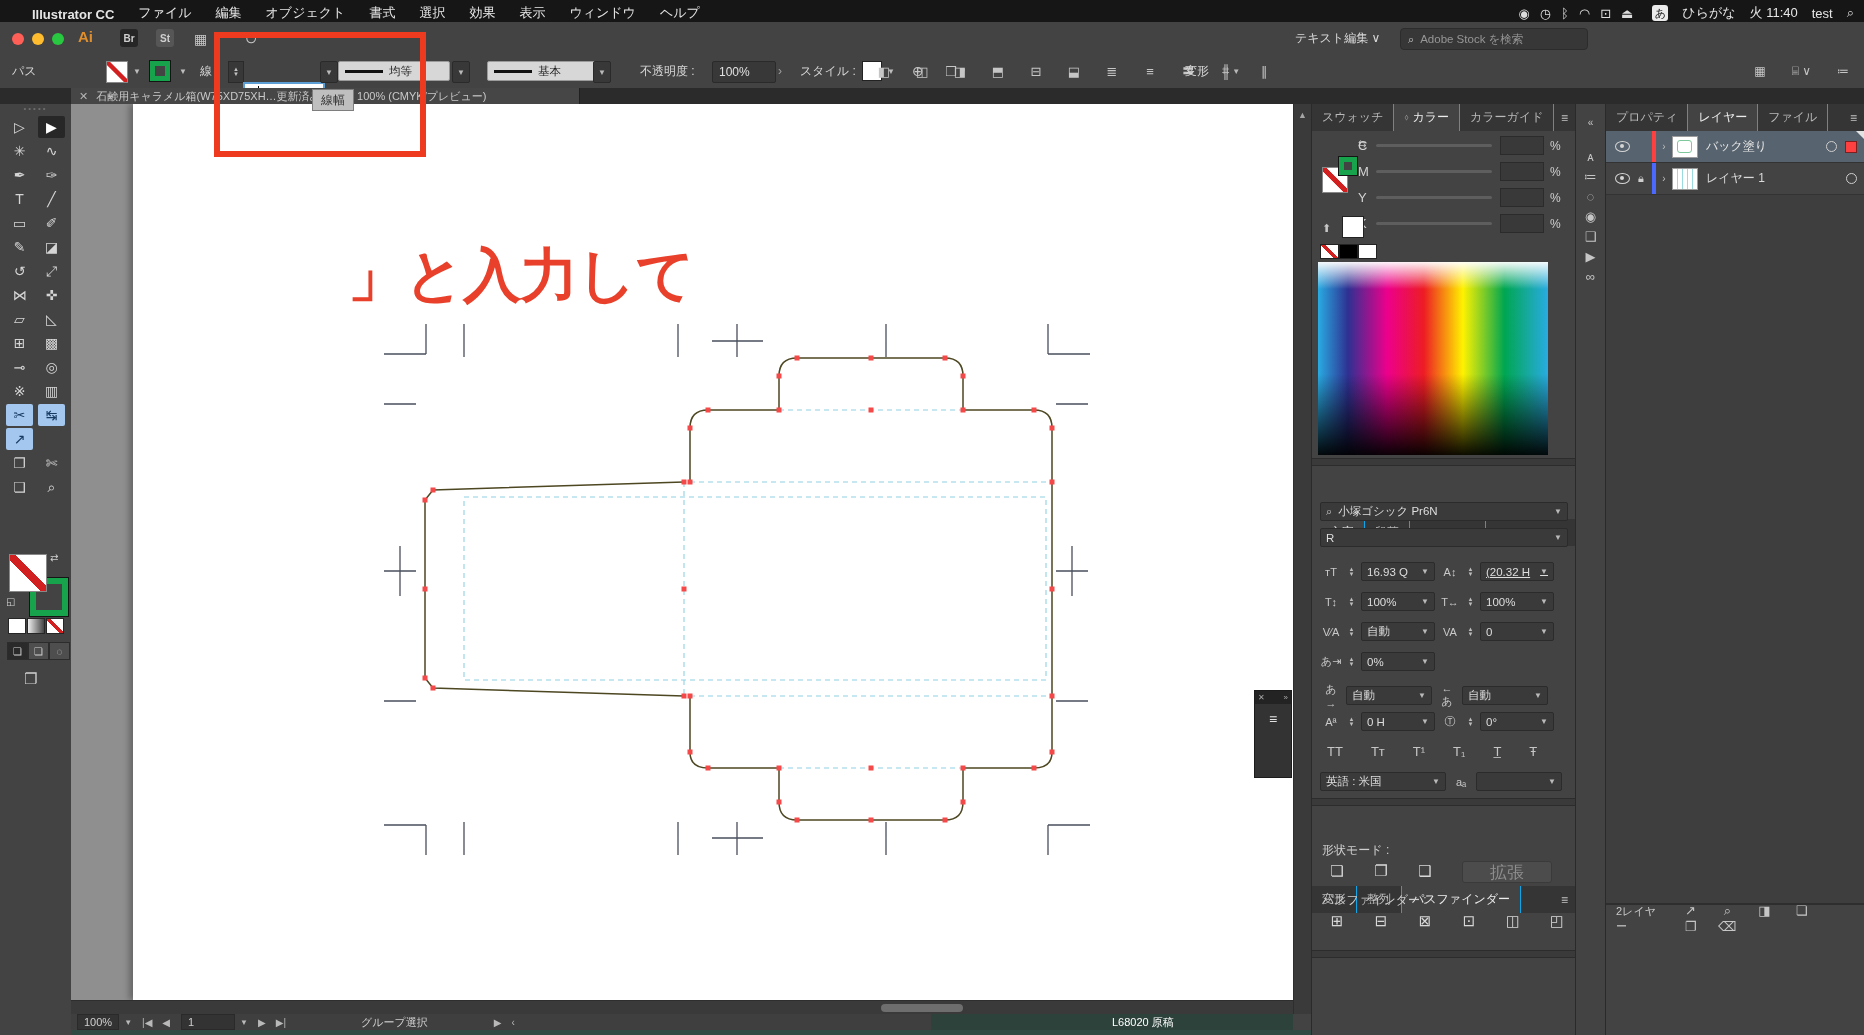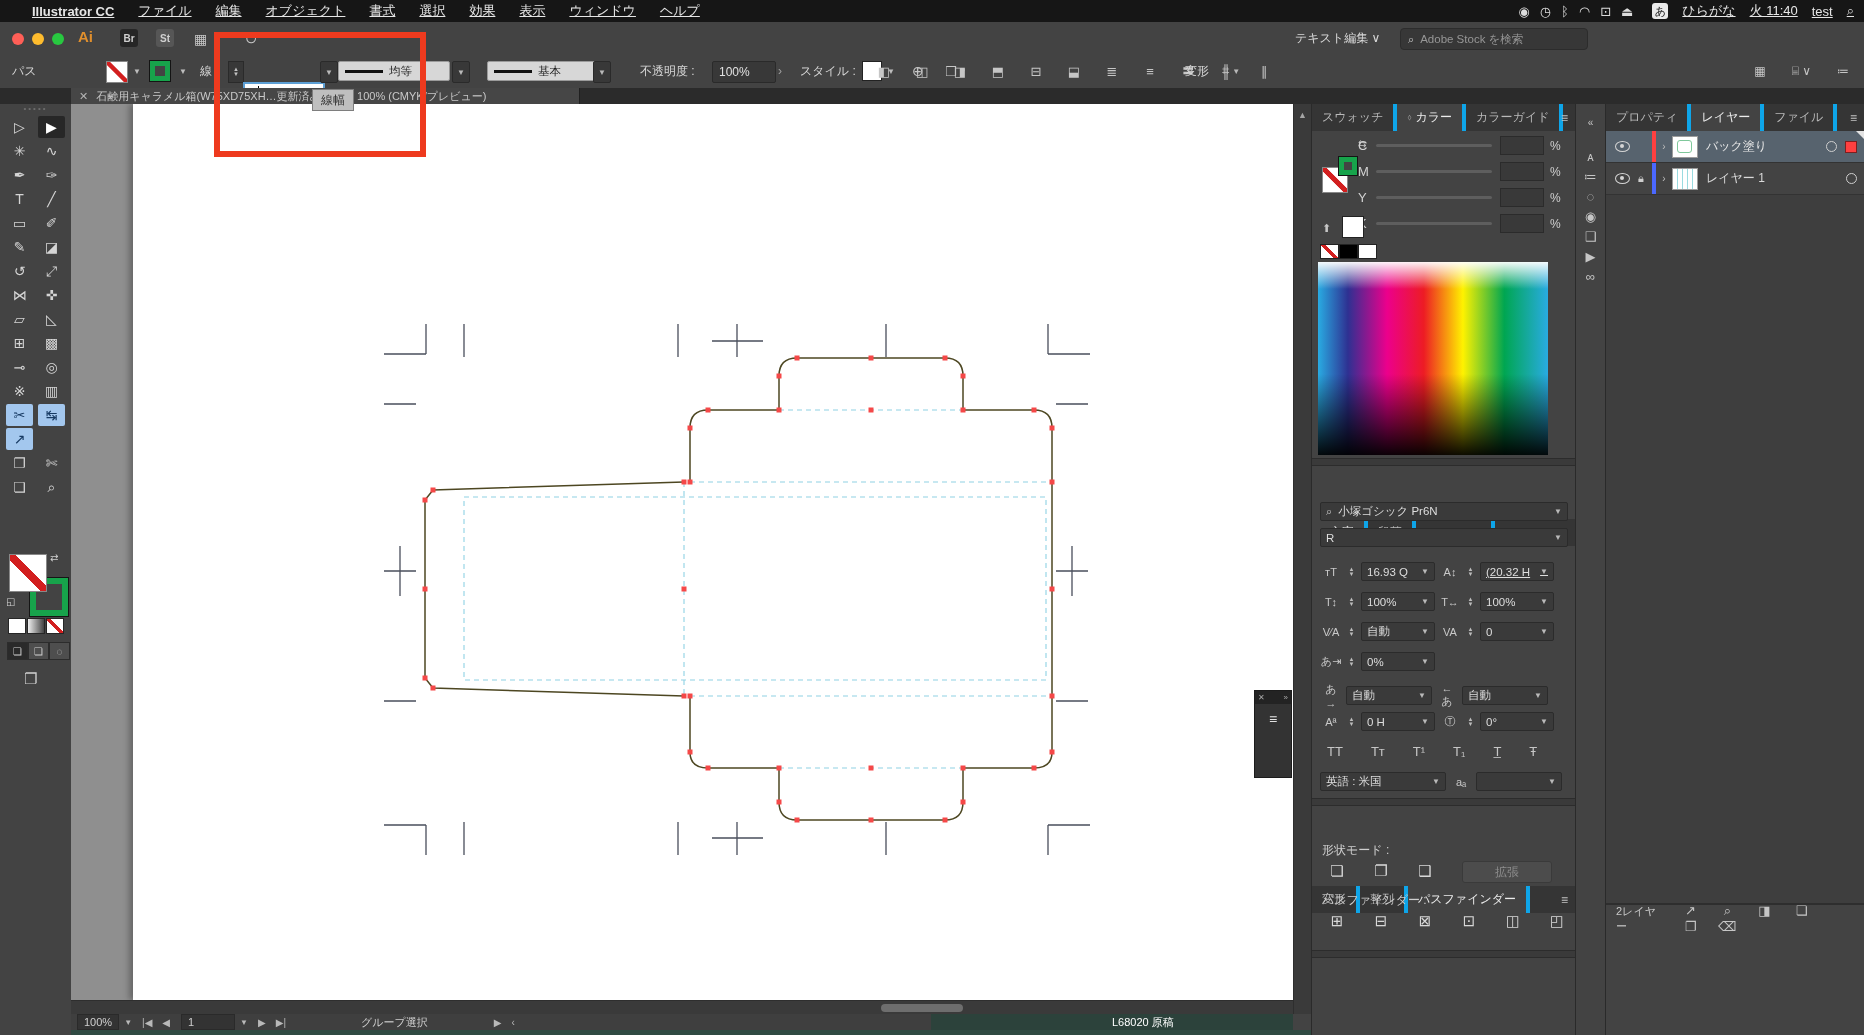--- a/index.html
+++ b/index.html
@@ -3,21 +3,21 @@
 <meta charset="utf-8">
 <style>
   html,body{margin:0;padding:0;background:#222;}
   .screen{position:relative;width:1864px;height:1035px;background:#434343;
     font-family:"Liberation Sans","DejaVu Sans",sans-serif;color:#d6d6d6;overflow:hidden;font-size:12px;}
   .abs{position:absolute;}
   .icon{display:inline-flex;align-items:center;justify-content:center;color:#c6c6c6;}
 
   
   .menubar{position:absolute;left:0;top:0;width:1864px;height:22px;background:#161616;
-    display:flex;align-items:center;color:#e6e6e6;font-size:13px;text-decoration:underline;}
+    display:flex;align-items:flex-end;color:#e6e6e6;font-size:13px;}
   .menubar .apple{margin:0 18px 0 14px;font-size:14px;}
   .menubar .appname{font-weight:bold;margin-right:24px;}
   .menubar .mitem{margin-right:24px;}
   .menubar .mb-right{margin-left:auto;display:flex;align-items:center;gap:14px;padding-right:10px;}
   .menubar .mb-right .icon{font-size:13px;color:#dcdcdc;}
   .ime-badge{width:16px;height:16px;background:#eaeaea;color:#111;border-radius:3px;
     display:inline-flex;align-items:center;justify-content:center;font-size:11px;}
 
   
   .titlebar{position:absolute;left:0;top:22px;width:1864px;height:33px;background:#434343;border-bottom:1px solid #383838;}
@@ -108,21 +108,21 @@
   .sb-bgwin{position:absolute;left:1041px;top:1px;color:#fff;font-size:11px;}
   .bottom-strip{position:absolute;left:71px;top:1030px;width:1240px;height:5px;background:#2f4a42;border-bottom:2px solid #4f86c6;}
 
   
   .panel-col{position:absolute;left:1311px;top:104px;width:264px;height:931px;background:#434343;border-left:1px solid #2a2a2a;}
   .icon-strip{position:absolute;left:1575px;top:104px;width:30px;height:931px;background:#434343;border-left:1px solid #2a2a2a;
     display:flex;flex-direction:column;align-items:center;gap:14px;padding-top:8px;box-sizing:border-box;}
   .icon-strip .icon{width:20px;height:20px;font-size:13px;}
   .layers-col{position:absolute;left:1605px;top:104px;width:259px;height:931px;background:#434343;border-left:1px solid #2a2a2a;}
   .ptabs{height:27px;background:#353535;display:flex;align-items:stretch;font-size:12px;color:#b9b9b9;position:relative;}
-  .ptab{display:flex;align-items:center;padding:0 10px;border-right:4px solid #0ea5e9;}
+  .ptab{display:flex;align-items:center;padding:0 10px;border-right:1px solid #0ea5e9;}
   .ptab.active{background:#434343;color:#ececec;}
   .ptab .dia{font-size:9px;margin-right:4px;color:#9a9a9a;}
   .pmenu{position:absolute;right:8px;top:7px;color:#c3c3c3;font-size:12px;}
   .divider{height:6px;background:#3a3a3a;border-top:1px solid #2c2c2c;border-bottom:1px solid #2c2c2c;}
 
   
   .cmyk-row{position:absolute;display:flex;align-items:center;}
   .cmyk-label{width:14px;color:#d2d2d2;font-size:13px;}
   .cmyk-track{width:116px;height:3px;background:#5e5e5e;border-radius:2px;margin-left:4px;}
   .cmyk-box{width:42px;height:17px;background:#393939;border:1px solid #2b2b2b;margin-left:8px;}
@@ -139,21 +139,21 @@
   .trow{position:absolute;display:flex;align-items:center;gap:4px;}
   .ticn{width:22px;text-align:center;color:#c9c9c9;font-size:11px;flex:none;}
   .stp{width:11px;font-size:6px;line-height:5px;color:#bdbdbd;text-align:center;}
   .case-row{position:absolute;display:flex;gap:18px;color:#d8d8d8;font-size:13px;}
 
   
   .pf-label{position:absolute;color:#cfcfcf;font-size:12px;}
   .pf-icons{position:absolute;display:flex;gap:14px;}
   .pf-icons .icon{width:20px;height:18px;font-size:15px;color:#d8d8d8;}
   .expand-btn{position:absolute;width:88px;height:20px;background:#4c4c4c;border:1px solid #3a3a3a;border-radius:3px;
-    color:#8e8e8e;display:flex;align-items:center;justify-content:center;font-size:12px;}
+    color:#8e8e8e;display:flex;align-items:center;justify-content:center;font-size:17px;}
 
   
   .lrow{position:relative;height:31px;border-bottom:1px solid #333;display:flex;align-items:center;}
   .lrow.selected{background:#57636e;}
   .eye{width:13px;height:9px;border:1.5px solid #d5d5d5;border-radius:50%;position:relative;margin-left:9px;flex:none;}
   .eye::after{content:"";position:absolute;left:3.5px;top:1.5px;width:4px;height:4px;border-radius:50%;background:#d5d5d5;}
   .lockbox{width:22px;flex:none;text-align:center;color:#cfcfcf;font-size:11px;}
   .colorbar{width:4px;height:31px;flex:none;}
   .ltri{width:16px;text-align:center;color:#bdbdbd;font-size:10px;flex:none;}
   .lthumb{width:24px;height:20px;background:#fff;border:1px solid #9c9c9c;flex:none;position:relative;}
@@ -400,20 +400,21 @@
           <rect x="797.5" y="661.5" width="5" height="5"></rect>
           <rect x="705.5" y="695.5" width="5" height="5"></rect>
           <rect x="723.5" y="713.5" width="5" height="5"></rect>
           <rect x="797.5" y="713.5" width="5" height="5"></rect>
           <rect x="871.5" y="713.5" width="5" height="5"></rect>
           <rect x="889.5" y="695.5" width="5" height="5"></rect>
         </g>
     </svg>
 
     <div class="anno-line anno-1" style="color: rgb(232, 64, 42);">
+        <span>」と入力して</span>
     </div>
 
     <div class="mini-panel">
       <div class="mp-head">
         <span>✕</span>
         <span>»</span>
       </div>
       <span class="mp-ico">≡</span>
       <span class="mp-sq"></span>
     </div>

